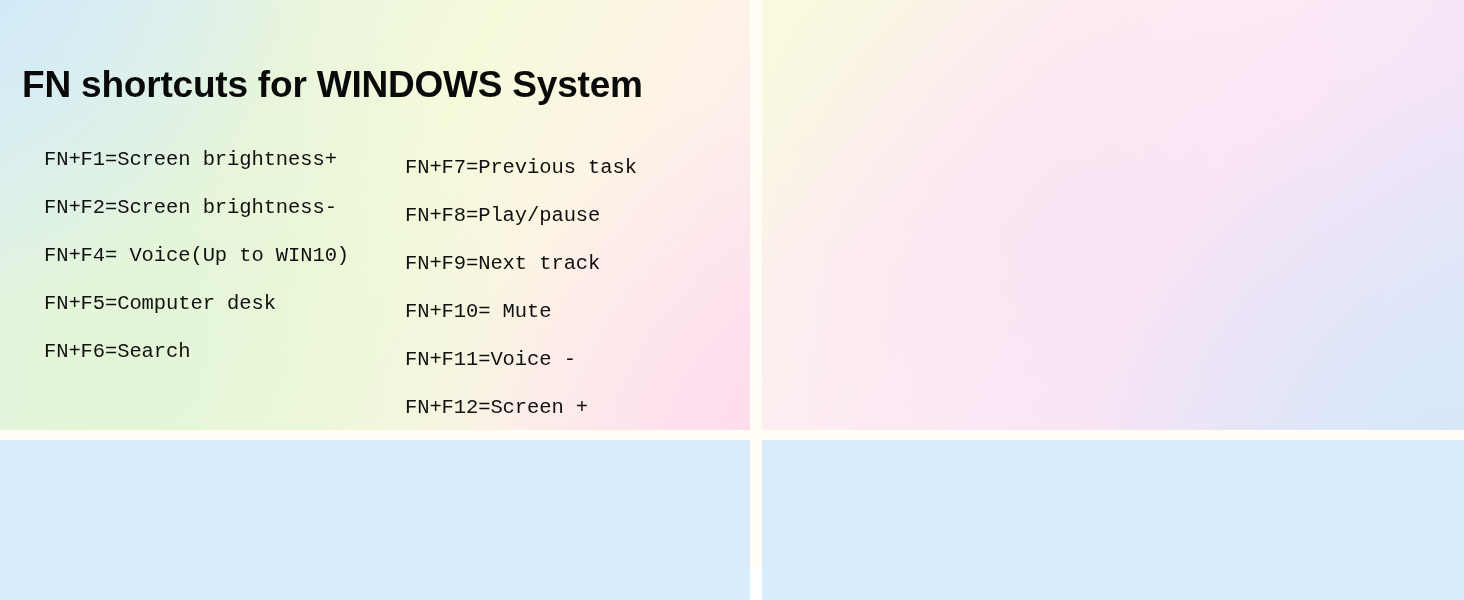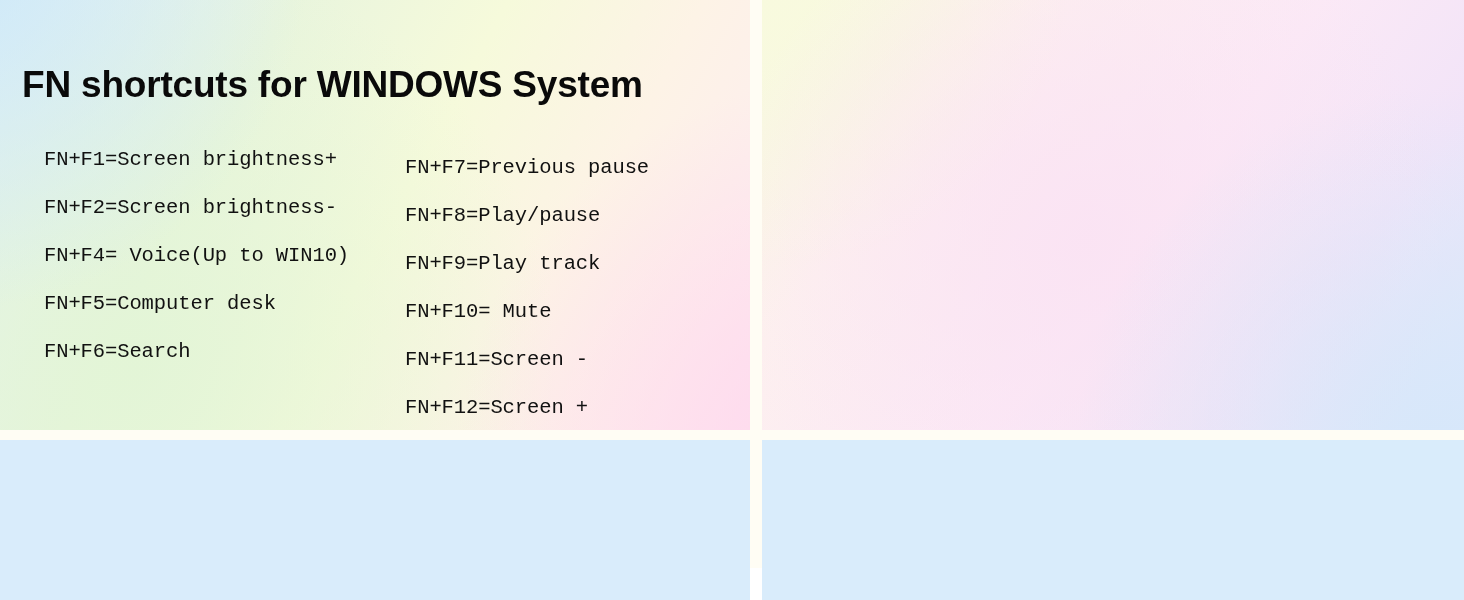--- a/index.html
+++ b/index.html
@@ -74,25 +74,25 @@
 
     <div class="col" id="win-col-a">
       <div class="shortcut-row">FN+F1=Screen brightness+</div>
       <div class="shortcut-row">FN+F2=Screen brightness-</div>
       <div class="shortcut-row">FN+F4= Voice(Up to WIN10)</div>
       <div class="shortcut-row">FN+F5=Computer desk</div>
       <div class="shortcut-row">FN+F6=Search</div>
     </div>
 
     <div class="col" id="win-col-b">
-      <div class="shortcut-row">FN+F7=Previous pause</div>
+      <div class="shortcut-row">FN+F7=Previous task</div>
       <div class="shortcut-row">FN+F8=Play/pause</div>
-      <div class="shortcut-row">FN+F9=Play track</div>
+      <div class="shortcut-row">FN+F9=Next track</div>
       <div class="shortcut-row">FN+F10= Mute</div>
-      <div class="shortcut-row">FN+F11=Screen -</div>
+      <div class="shortcut-row">FN+F11=Voice -</div>
       <div class="shortcut-row">FN+F12=Screen +</div>
     </div>
   </div>
 
   <div class="panel" id="panel-mac-top">
     
 
     
 
     

